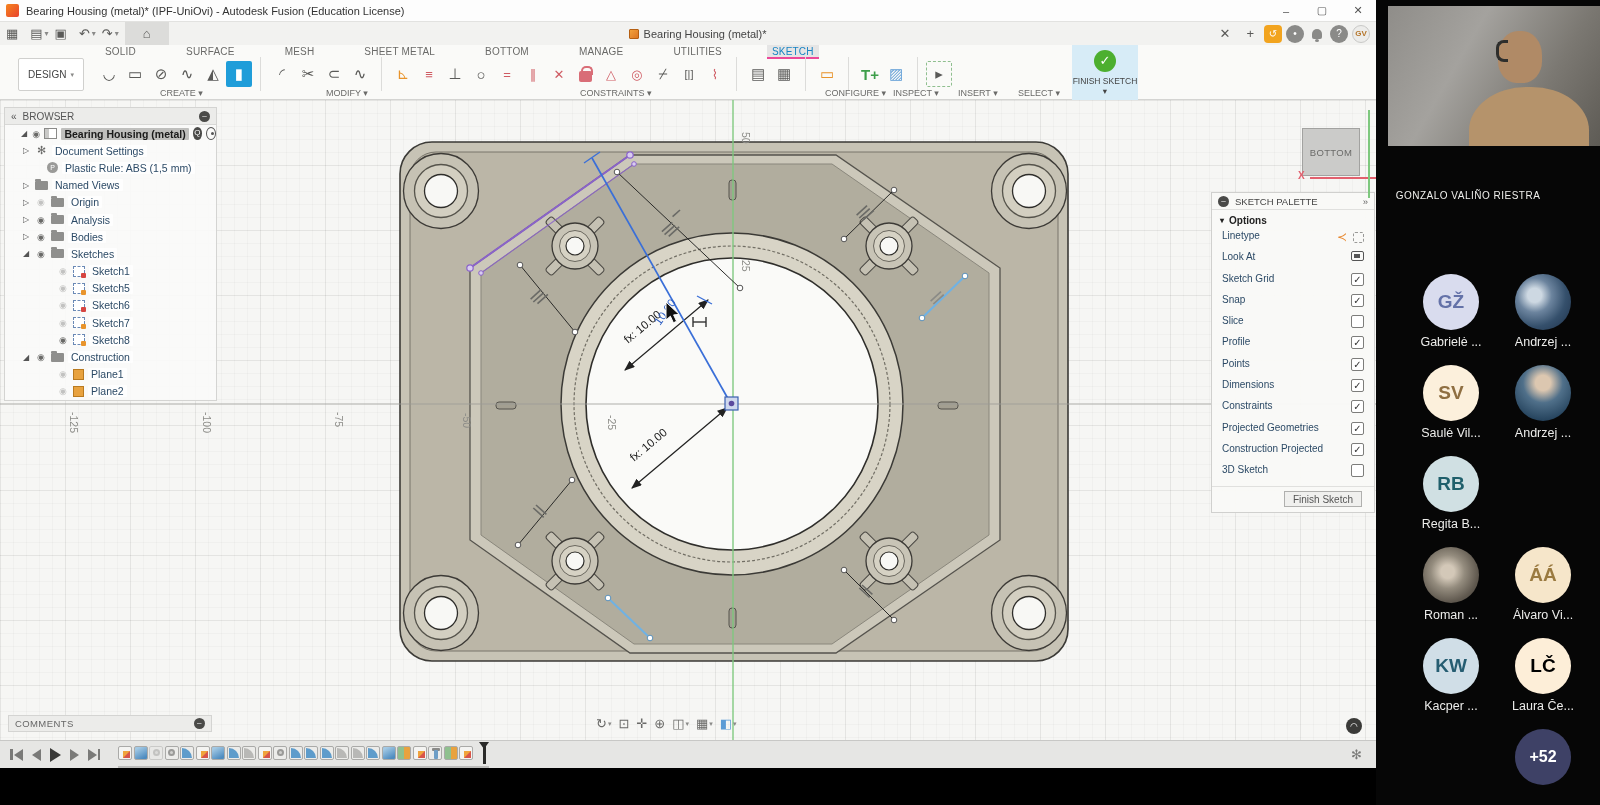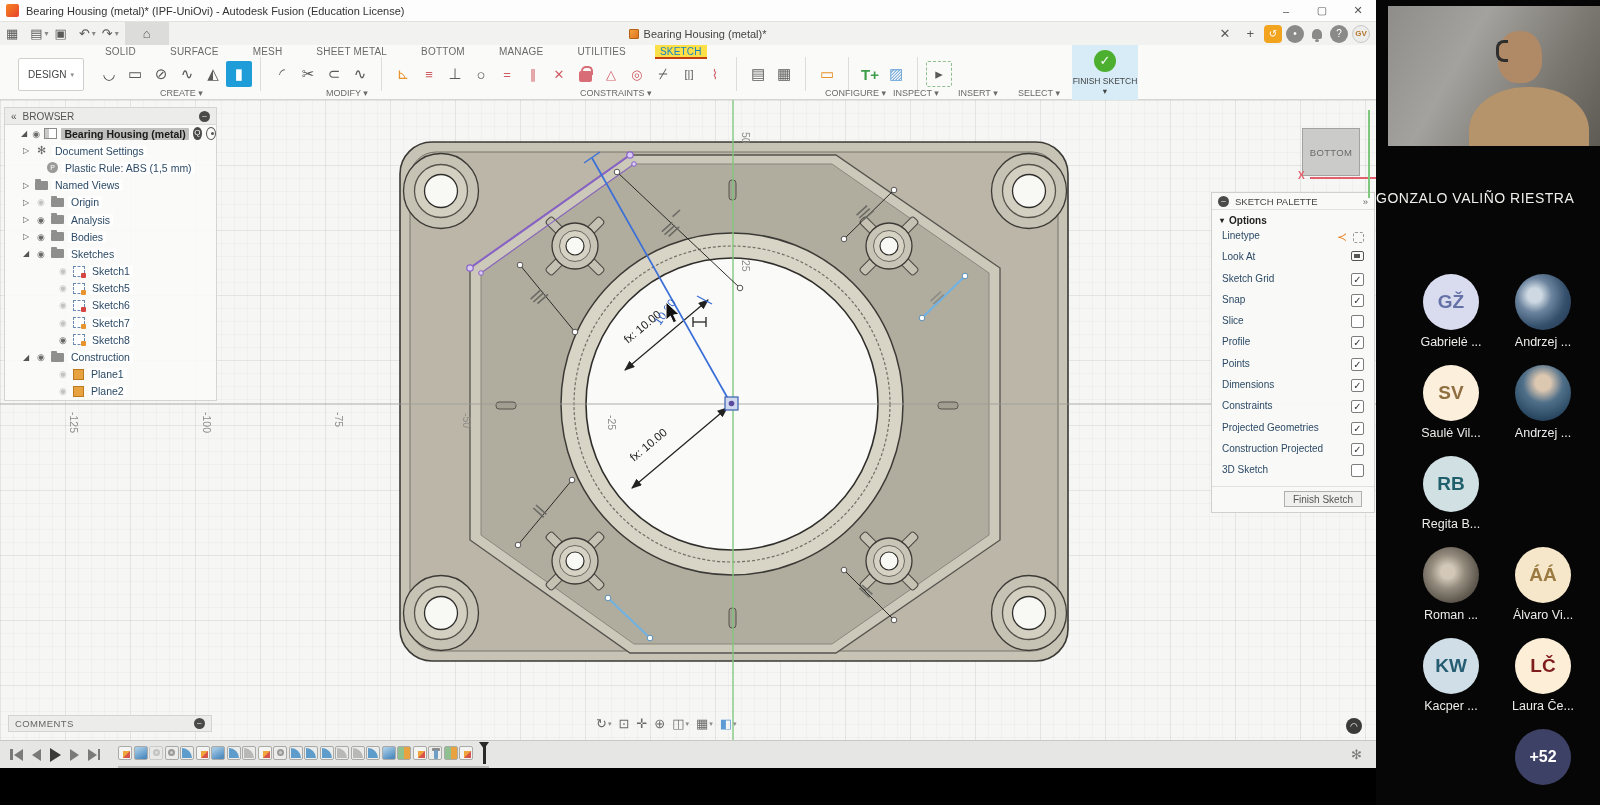--- a/index.html
+++ b/index.html
@@ -18,23 +18,23 @@
   .doctab{display:flex;align-items:center;margin-left:460px;font-size:11px;color:#444;gap:5px}
   .cube-ic{width:10px;height:10px;background:linear-gradient(135deg,#f2a13c,#dd7622);border:1px solid #b55f12;border-radius:1px}
   .qat-right{margin-left:auto;display:flex;align-items:center;gap:4px;padding-right:6px}
   .rnd{width:18px;height:18px;border-radius:50%;display:flex;align-items:center;justify-content:center;font-size:10px;color:#fff;background:#8a8a88}
   .rnd.ext{background:#f2a41f;border-radius:4px}
   .bell{width:10px;height:10px;background:#8a8a88;border-radius:50% 50% 2px 2px;position:relative;margin:0 4px}
   .bell::after{content:"";position:absolute;left:3px;bottom:-3px;width:4px;height:3px;background:#8a8a88;border-radius:50%}
   .gv-avatar{width:18px;height:18px;border-radius:50%;background:#ececea;border:1px solid #c9c9c7;color:#b5762a;font-size:8px;font-weight:bold;display:flex;align-items:center;justify-content:center}
   
   .ribbon{position:absolute;left:0;top:45px;width:100%;height:55px;background:#fafaf8;border-bottom:1px solid #d4d4d2}
-  .rtabs{position:absolute;left:100px;top:0;height:14px;display:flex;gap:24px;font-size:10px;color:#6a6a68;letter-spacing:.2px}
+  .rtabs{position:absolute;left:100px;top:0;height:14px;display:flex;gap:40px;font-size:10px;color:#6a6a68;letter-spacing:.2px}
   .rtab{padding:1px 5px}
-  .rtab.active{background:#fde047;color:#1683c4;border-bottom:2px solid #c2410c}
+  .rtab.active{background:#e5e5e5;color:#1683c4;border-bottom:2px solid #ec4899}
   .design-box{position:absolute;left:18px;top:13px;width:66px;height:33px;background:#fff;border:1px solid #d0d0ce;border-radius:2px;display:flex;align-items:center;justify-content:center;font-size:10px;color:#444;gap:4px}
   .tools{position:absolute;left:96px;top:14px;display:flex;align-items:center;height:30px}
   .tico{width:26px;height:26px;display:flex;align-items:center;justify-content:center;font-size:15px;color:#5a5a58}
   .tico.red{color:#cf5b63;font-size:13px}
   .tico.blue-sel{background:#1f9dd9;color:#fff;border-radius:2px}
   .tico.orange{color:#e8942c}
   .vdiv{width:1px;height:34px;background:#dcdcda;margin:0 8px}
   .lock-ic{width:13px;height:11px;background:#d96d77;border-radius:2px;position:relative;margin-top:5px}
   .lock-ic::before{content:"";position:absolute;left:2.5px;top:-5px;width:8px;height:7px;border:2px solid #d96d77;border-bottom:none;border-radius:5px 5px 0 0}
   .glabels{position:absolute;left:0;top:43px;width:100%;height:12px;font-size:9px;color:#6a6a68}
@@ -118,21 +118,21 @@
   .tlmark{width:10px;height:22px;position:relative;margin-left:4px}
   .tlmark::before{content:"";position:absolute;left:4px;top:0;width:3px;height:22px;background:#2a2a28}
   .tlmark::after{content:"";position:absolute;left:0;top:0;border-left:5.5px solid transparent;border-right:5.5px solid transparent;border-top:7px solid #2a2a28}
   .gear-btn{margin-left:auto;margin-right:14px;color:#7a7a78;font-size:13px}
   
   .sidebar{position:absolute;left:1376px;top:0;width:224px;height:805px;background:#060606}
   .speaker{position:absolute;left:12px;top:6px;width:212px;height:140px;overflow:hidden;background:linear-gradient(120deg,#8f8d89 0%,#a4a29e 35%,#7b7872 70%,#5e5b55 100%)}
   .spk-body{position:absolute;left:38%;top:58%;width:120px;height:90px;background:#b5936b;border-radius:48% 48% 8% 8%}
   .spk-head{position:absolute;left:52%;top:18%;width:44px;height:52px;background:#b08a66;border-radius:46% 46% 42% 42%}
   .spk-headset{position:absolute;left:51%;top:24%;width:12px;height:22px;border:3px solid #2e2e2c;border-right:none;border-radius:8px 0 0 8px}
-  .spk-name{position:absolute;left:0;top:190px;width:184px;text-align:center;color:#efefec;font-size:14px;letter-spacing:.5px;white-space:nowrap}
+  .spk-name{position:absolute;left:0;top:190px;width:184px;text-align:center;color:#efefec;font-size:10px;letter-spacing:.5px;white-space:nowrap}
   .pcell{position:absolute;width:90px;display:flex;flex-direction:column;align-items:center}
   .pav{width:56px;height:56px;border-radius:50%;display:flex;align-items:center;justify-content:center;font-size:19px;font-weight:bold}
   .pname{margin-top:5px;color:#ececea;font-size:12.5px;white-space:nowrap;max-width:96px;overflow:hidden}
   .ph-trophy{background:radial-gradient(circle at 35% 38%,#cdd8e2 0 14%,#6c849e 34%,#35506c 62%,#1d2f47 100%)}
   .ph-suit{background:radial-gradient(circle at 50% 32%,#dcc7b0 0 16%,#50708a 42%,#27455f 78%,#1b3248 100%)}
   .ph-roman{background:radial-gradient(circle at 44% 44%,#d3c8b8 0 15%,#948c7e 38%,#60594f 68%,#3e3a34 100%)}
 </style>
 </head>
 <body>
 
@@ -733,21 +733,21 @@
     </div>
     <div class="pcell" style="left:122px;top:547px">
       <span class="pav" style="background:#f6e6ca;color:#9a7a40">ÁÁ</span>
       <span class="pname">Álvaro Vi...</span>
     </div>
     <div class="pcell" style="left:30px;top:638px">
       <span class="pav" style="background:#d0dee7;color:#265d72">KW</span>
       <span class="pname">Kacper ...</span>
     </div>
     <div class="pcell" style="left:122px;top:638px">
-      <span class="pav" style="background:#fdeed8;color:#7f1d1d">LČ</span>
+      <span class="pav" style="background:#fdeed8;color:#000000">LČ</span>
       <span class="pname">Laura Če...</span>
     </div>
     <div class="pcell" style="left:122px;top:729px">
       <span class="pav" style="background:#3e4166;color:#fff;font-size:16px">+52</span>
       <span class="pname"></span>
     </div>
   </div>
 </div>
 
 </body></html>

